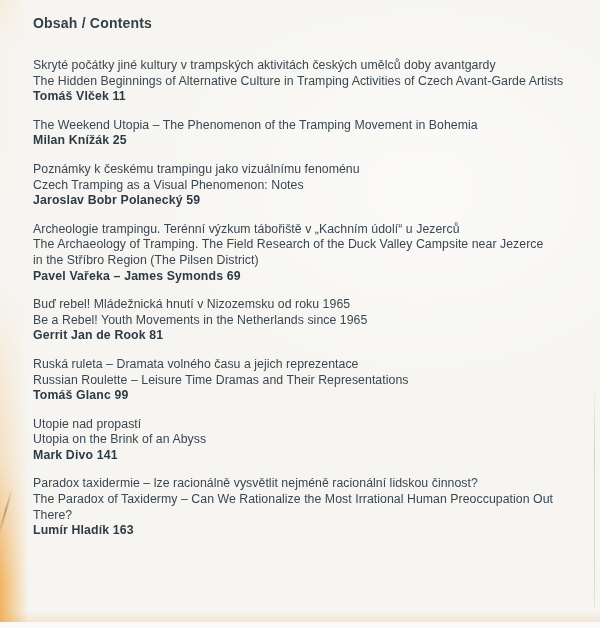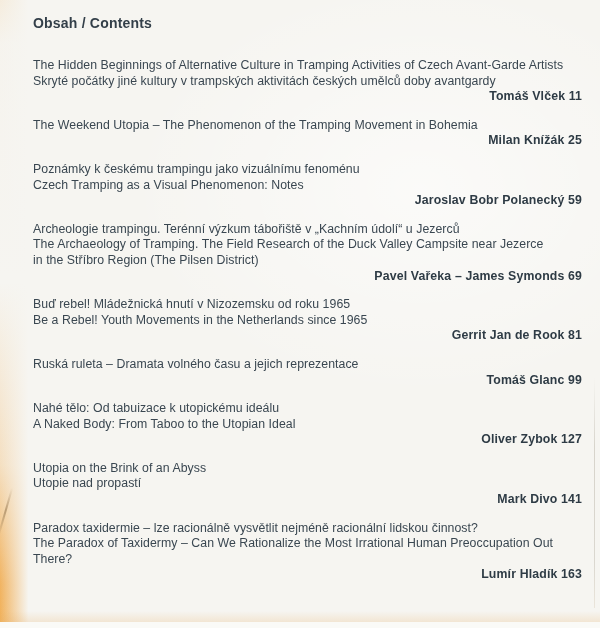--- a/index.html
+++ b/index.html
@@ -42,21 +42,20 @@
   .line {
     font-size: 12.3px;
     line-height: 15.6px;
     letter-spacing: 0.05px;
     color: #3a4751;
   }
   .line.author {
     font-weight: 700;
     color: #2e3b45;
     letter-spacing: 0.15px;
-    text-align: right;
   }
   
   .edge-left-tint {
     position: absolute;
     left: 0; top: 0;
     width: 30px; height: 100%;
     background: linear-gradient(to bottom,
       rgba(244,216,175,0.30) 0%,
       rgba(244,216,175,0.05) 7%,
       rgba(243,205,150,0.00) 45%,
@@ -110,22 +109,22 @@
   }
 </style>
 </head>
 <body>
 
 <div class="scan-page">
   <div class="content">
     <div class="page-title">Obsah / Contents</div>
     <div>
         <div class="entry">
+          <div class="line">Skryté počátky jiné kultury v trampských aktivitách českých umělců doby avantgardy</div>
           <div class="line">The Hidden Beginnings of Alternative Culture in Tramping Activities of Czech Avant-Garde Artists</div>
-          <div class="line">Skryté počátky jiné kultury v trampských aktivitách českých umělců doby avantgardy</div>
           <div class="line author">Tomáš Vlček 11</div>
         </div>
         <div class="entry">
           <div class="line">The Weekend Utopia – The Phenomenon of the Tramping Movement in Bohemia</div>
           <div class="line author">Milan Knížák 25</div>
         </div>
         <div class="entry">
           <div class="line">Poznámky k českému trampingu jako vizuálnímu fenoménu</div>
           <div class="line">Czech Tramping as a Visual Phenomenon: Notes</div>
           <div class="line author">Jaroslav Bobr Polanecký 59</div>
@@ -136,30 +135,26 @@
           <div class="line">in the Stříbro Region (The Pilsen District)</div>
           <div class="line author">Pavel Vařeka – James Symonds 69</div>
         </div>
         <div class="entry">
           <div class="line">Buď rebel! Mládežnická hnutí v Nizozemsku od roku 1965</div>
           <div class="line">Be a Rebel! Youth Movements in the Netherlands since 1965</div>
           <div class="line author">Gerrit Jan de Rook 81</div>
         </div>
         <div class="entry">
           <div class="line">Ruská ruleta – Dramata volného času a jejich reprezentace</div>
+          <div class="line">Russian Roulette – Leisure Time Dramas and Their Representations</div>
           <div class="line author">Tomáš Glanc 99</div>
         </div>
         <div class="entry">
-          <div class="line">Nahé tělo: Od tabuizace k utopickému ideálu</div>
-          <div class="line">A Naked Body: From Taboo to the Utopian Ideal</div>
-          <div class="line author">Oliver Zybok 127</div>
-        </div>
-        <div class="entry">
+          <div class="line">Utopie nad propastí</div>
           <div class="line">Utopia on the Brink of an Abyss</div>
-          <div class="line">Utopie nad propastí</div>
           <div class="line author">Mark Divo 141</div>
         </div>
         <div class="entry">
           <div class="line">Paradox taxidermie – lze racionálně vysvětlit nejméně racionální lidskou činnost?</div>
           <div class="line">The Paradox of Taxidermy – Can We Rationalize the Most Irrational Human Preoccupation Out There?</div>
           <div class="line author">Lumír Hladík 163</div>
         </div>
       </div>
   </div>
 

